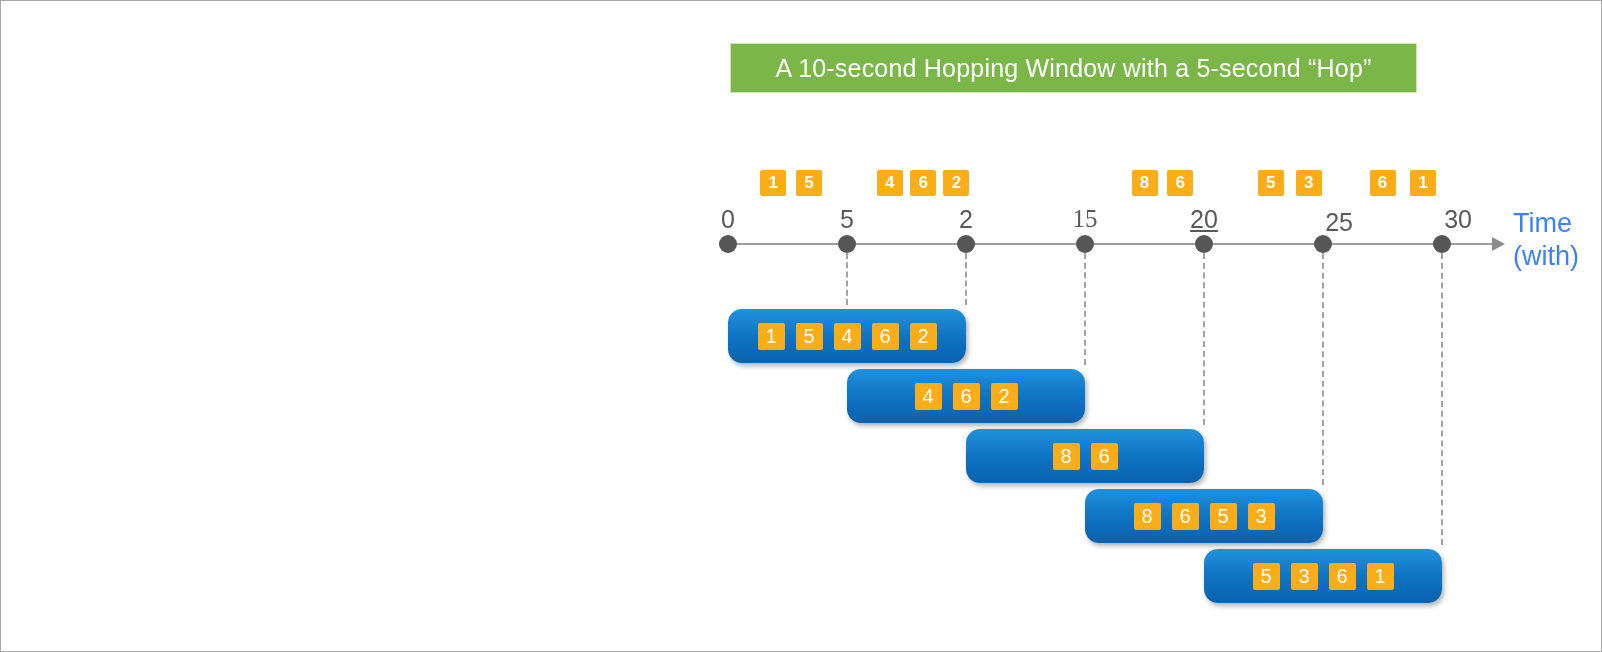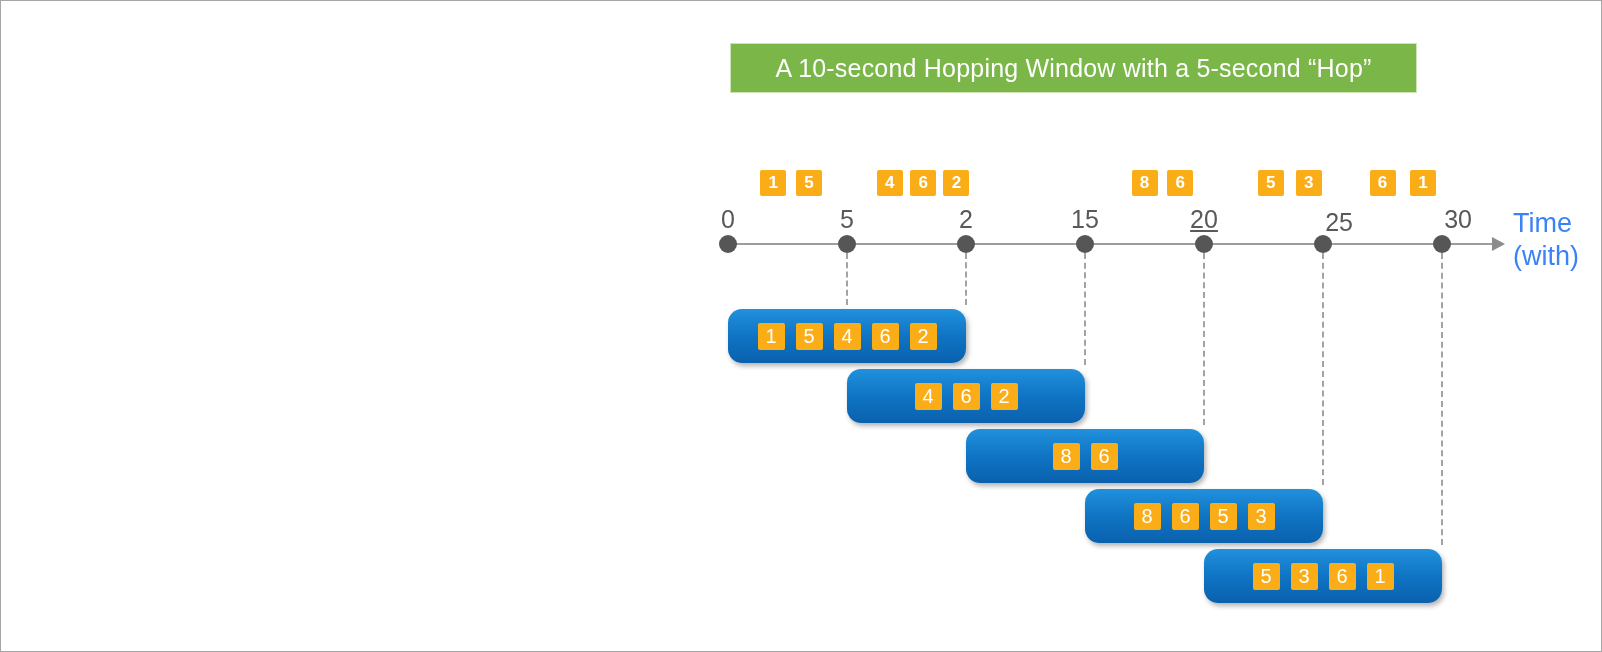--- a/index.html
+++ b/index.html
@@ -69,21 +69,21 @@
       <div class="guide" style="left: 1202px; top: 252px; height: 172px;"></div>
       <div class="guide" style="left: 1321px; top: 252px; height: 232px;"></div>
       <div class="guide" style="left: 1440px; top: 252px; height: 292px;"></div>
       <div class="dot" style="left: 718px; top: 234px;"></div>
       <div class="tick-label" style="left: 697px; top: 204px;">0</div>
       <div class="dot" style="left: 837px; top: 234px;"></div>
       <div class="tick-label" style="left: 816px; top: 204px;">5</div>
       <div class="dot" style="left: 956px; top: 234px;"></div>
       <div class="tick-label" style="left: 935px; top: 204px;">2</div>
       <div class="dot" style="left: 1075px; top: 234px;"></div>
-      <div class="tick-label" style="left: 1054px; top: 204px;">15</div>
+      <div class="tick-label" style="left: 1054px; top: 204px; font-family: Liberation Serif, serif;">15</div>
       <div class="dot" style="left: 1194px; top: 234px;"></div>
       <div class="tick-label" style="left: 1173px; top: 204px; text-decoration: underline;">20</div>
       <div class="dot" style="left: 1313px; top: 234px;"></div>
       <div class="tick-label" style="left: 1292px; top: 207px; text-align: right;">25</div>
       <div class="dot" style="left: 1432px; top: 234px;"></div>
       <div class="tick-label" style="left: 1411px; top: 204px; text-align: right;">30</div>
       <div class="ev" style="left: 759.22px; top: 169px;">1</div>
       <div class="ev" style="left: 794.92px; top: 169px;">5</div>
       <div class="ev" style="left: 875.84px; top: 169px;">4</div>
       <div class="ev" style="left: 909.16px; top: 169px;">6</div>

